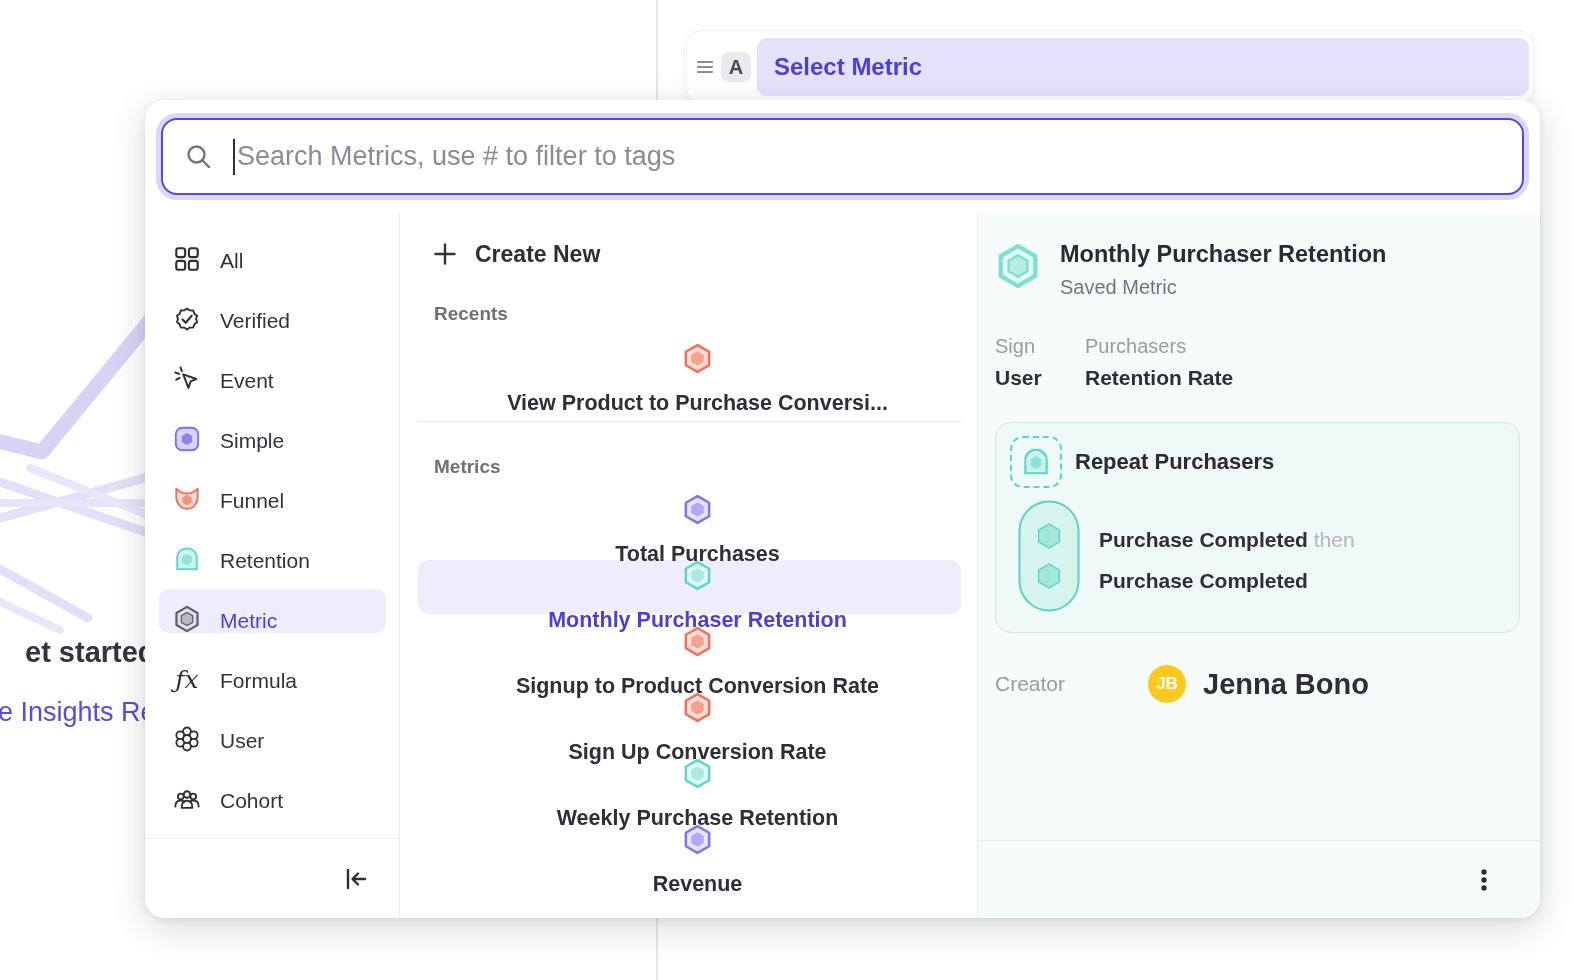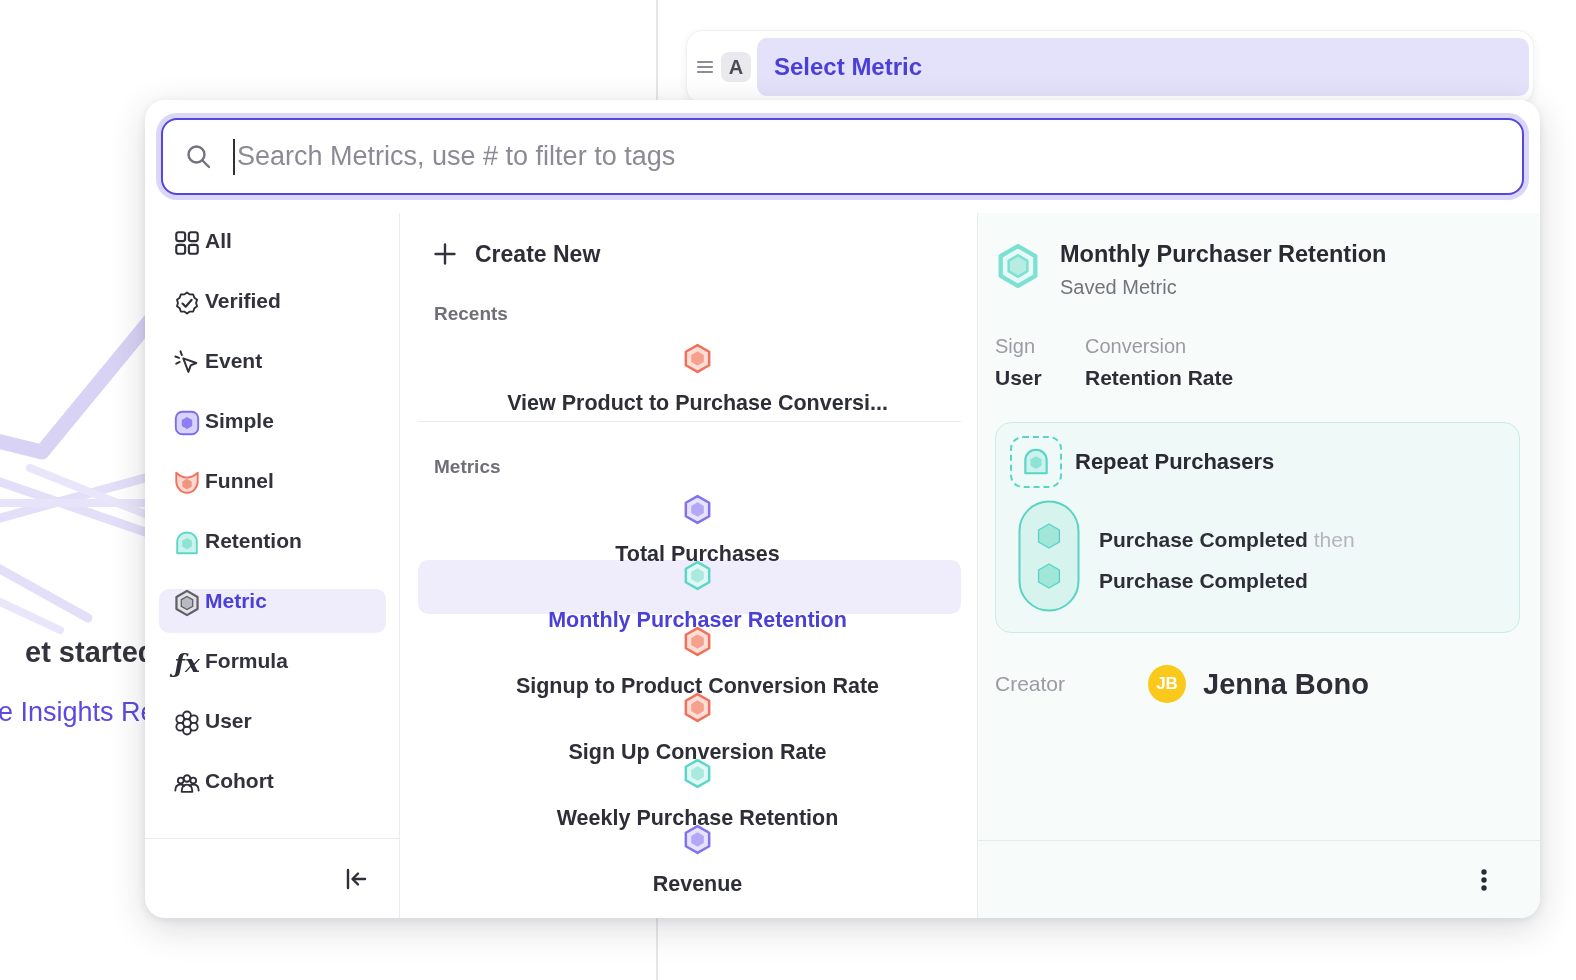--- a/index.html
+++ b/index.html
@@ -58,23 +58,23 @@
     font-size:27px; color:#2f2f38; margin-left:2px; background:transparent;
   }
   .search-input::placeholder { color:#8b8b96; }
 
   .modal-body { flex:1; display:flex; margin-top:18px; min-height:0; }
 
   
   .sidebar { width:255px; border-right:1px solid #ebebef; display:flex; flex-direction:column; }
   .cat-list { flex:1; padding:16px 13px 0 14px; list-style:none; }
   .cat-item {
-    height:44px; border-radius:10px; display:flex; align-items:flex-start; gap:4px;
+    height:44px; border-radius:10px; display:flex; align-items:flex-end; gap:19px;
     padding-left:14px; margin-bottom:16px; cursor:pointer;
-    font-size:21px; font-weight:700; color:#32323c;
+    font-size:21px; font-weight:400; color:#32323c;
   }
   .cat-item.selected { background:#efedfb; color:#4b3fd9; }
   .cat-icon { width:28px; height:28px; flex:0 0 auto; color:#2e2e38; display:flex; align-items:center; justify-content:center; }
   .sidebar-footer {
     height:80px; border-top:1px solid #ebebef; display:flex; align-items:center;
     justify-content:flex-end; padding-right:28px;
   }
   .collapse-btn { width:30px; height:30px; color:#2e2e38; cursor:pointer; }
 
   
@@ -415,21 +415,21 @@
             <div class="detail-subtitle">Saved Metric</div>
           </div>
         </div>
 
         <div class="info-grid">
           <div class="info-col group">
             <div class="info-col-label">Sign</div>
             <div class="info-col-value">User</div>
           </div>
           <div class="info-col">
-            <div class="info-col-label">Conversion</div>
+            <div class="info-col-label">Purchasers</div>
             <div class="info-col-value">Retention Rate</div>
           </div>
         </div>
 
         <div class="breakdown-card">
           <div class="bd-header">
             <span class="dashed-event-icon">
               <svg viewBox="0 0 30 30" width="32" height="32">
                 <path d="M5 25.5 L5 13.5 C5 7.6 9.4 3.5 15 3.5 C20.6 3.5 25 7.6 25 13.5 L25 25.5 Z" fill="#cdf1ec" stroke="#57d5c5" stroke-width="2" stroke-linejoin="round"></path>
                 <polygon points="15,9.5 20.2,12.5 20.2,18.5 15,21.5 9.8,18.5 9.8,12.5" fill="#8fe3d5"></polygon>

